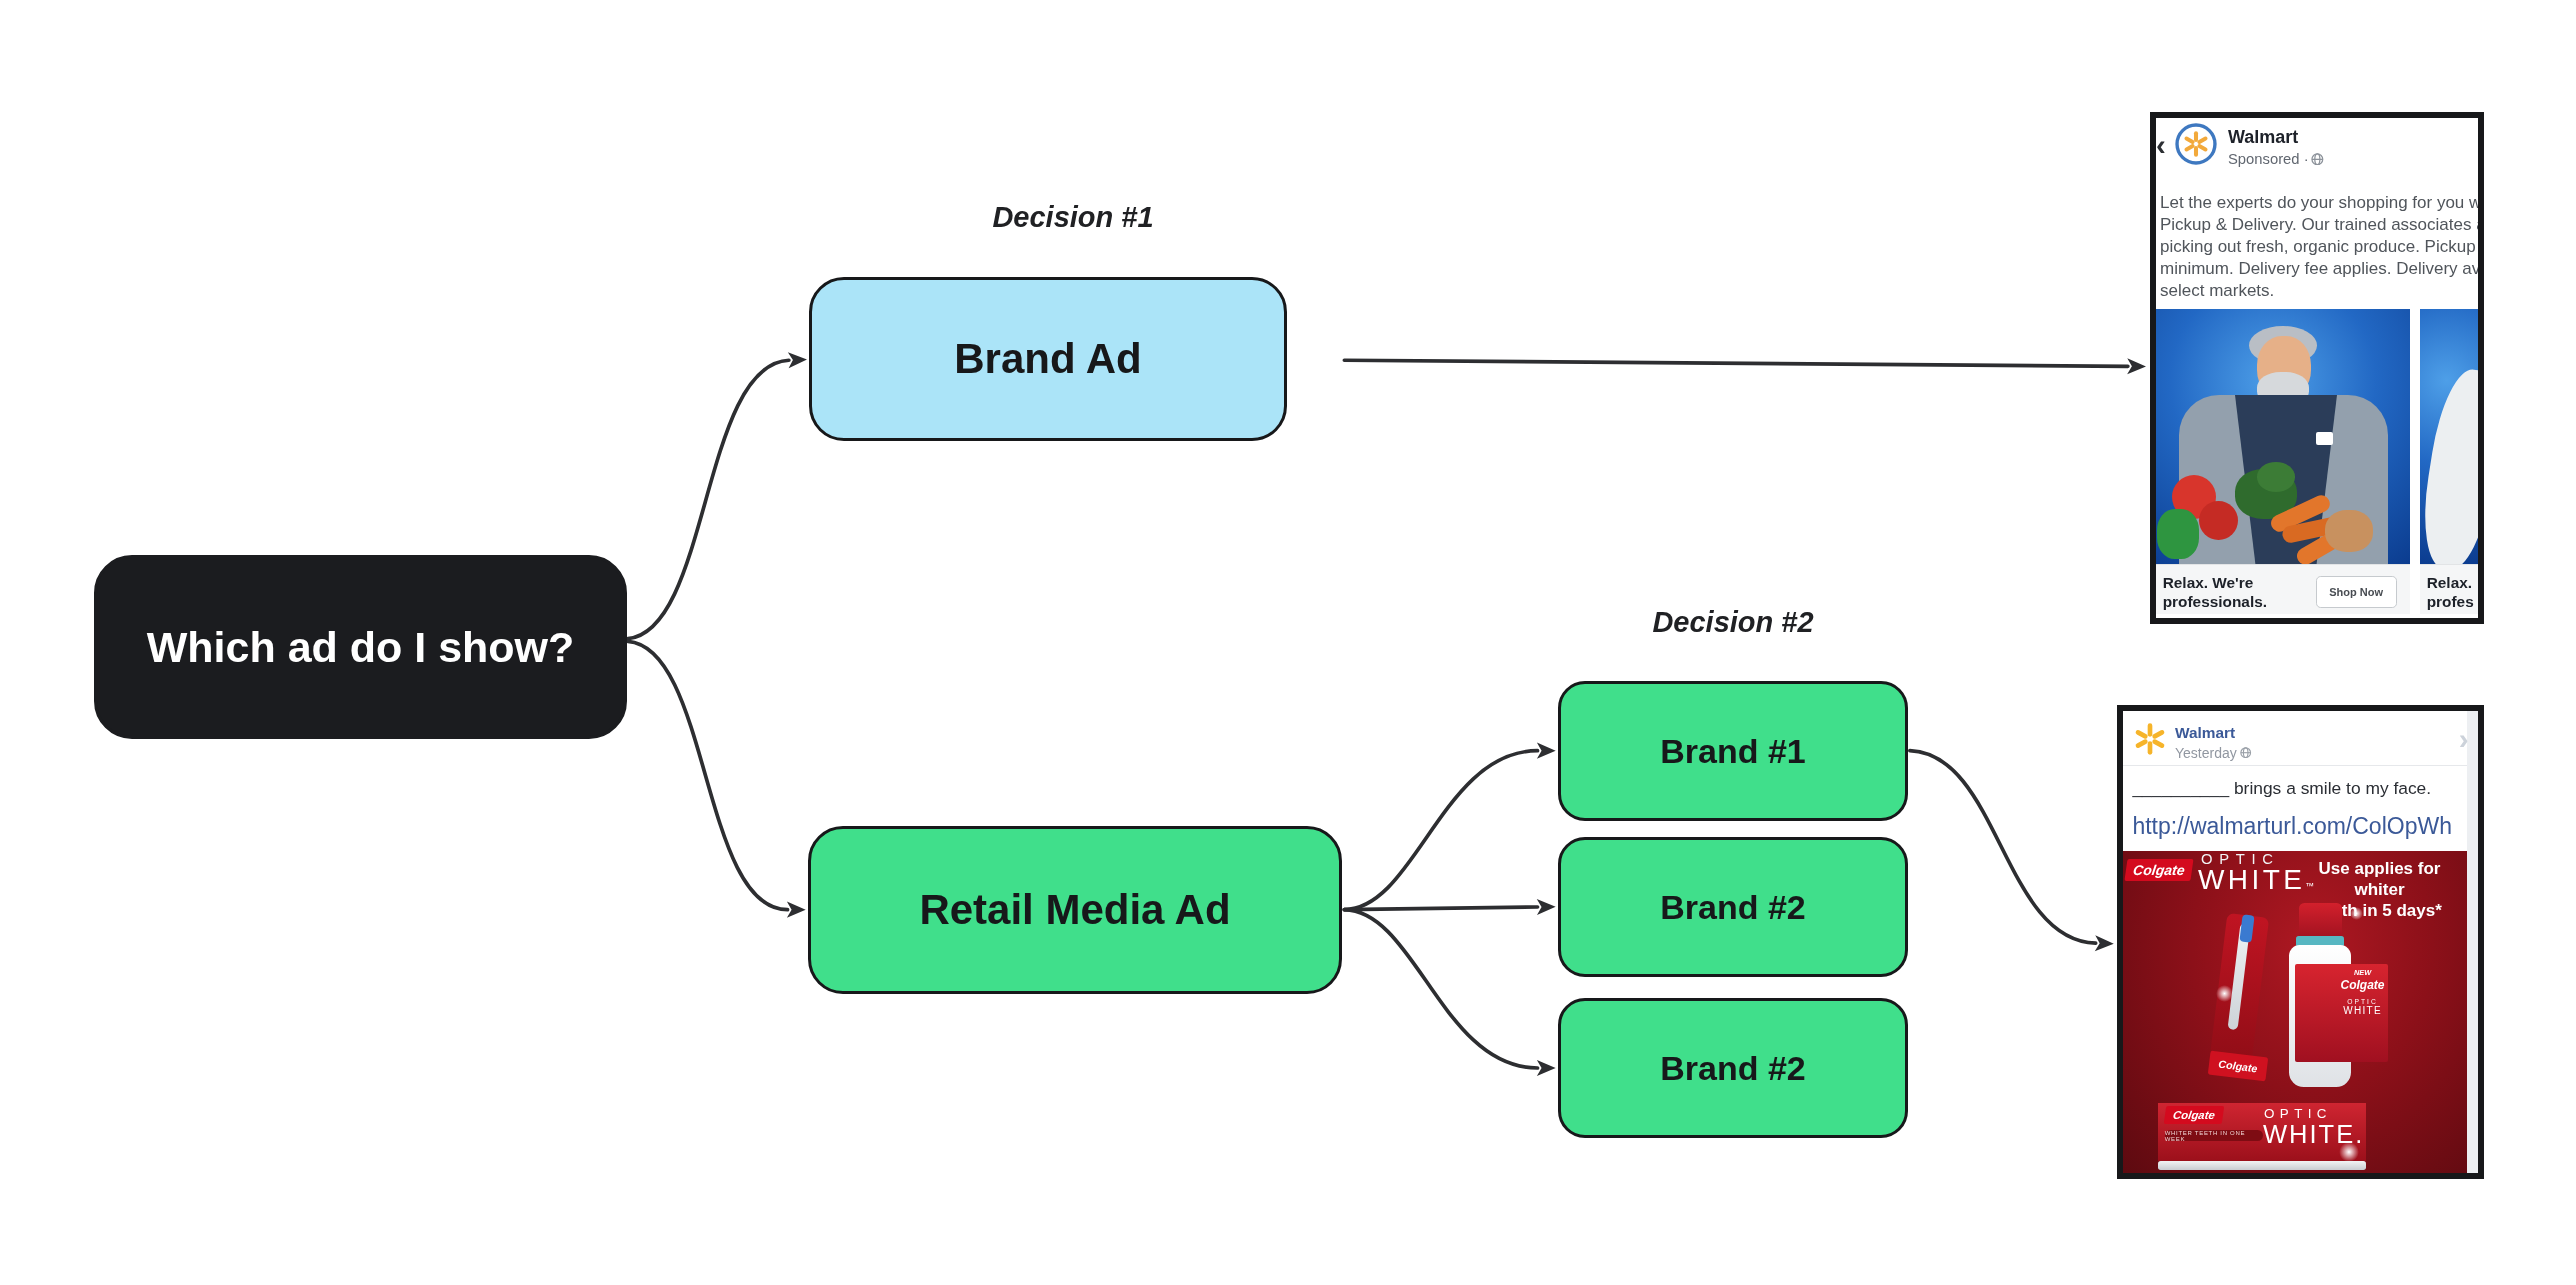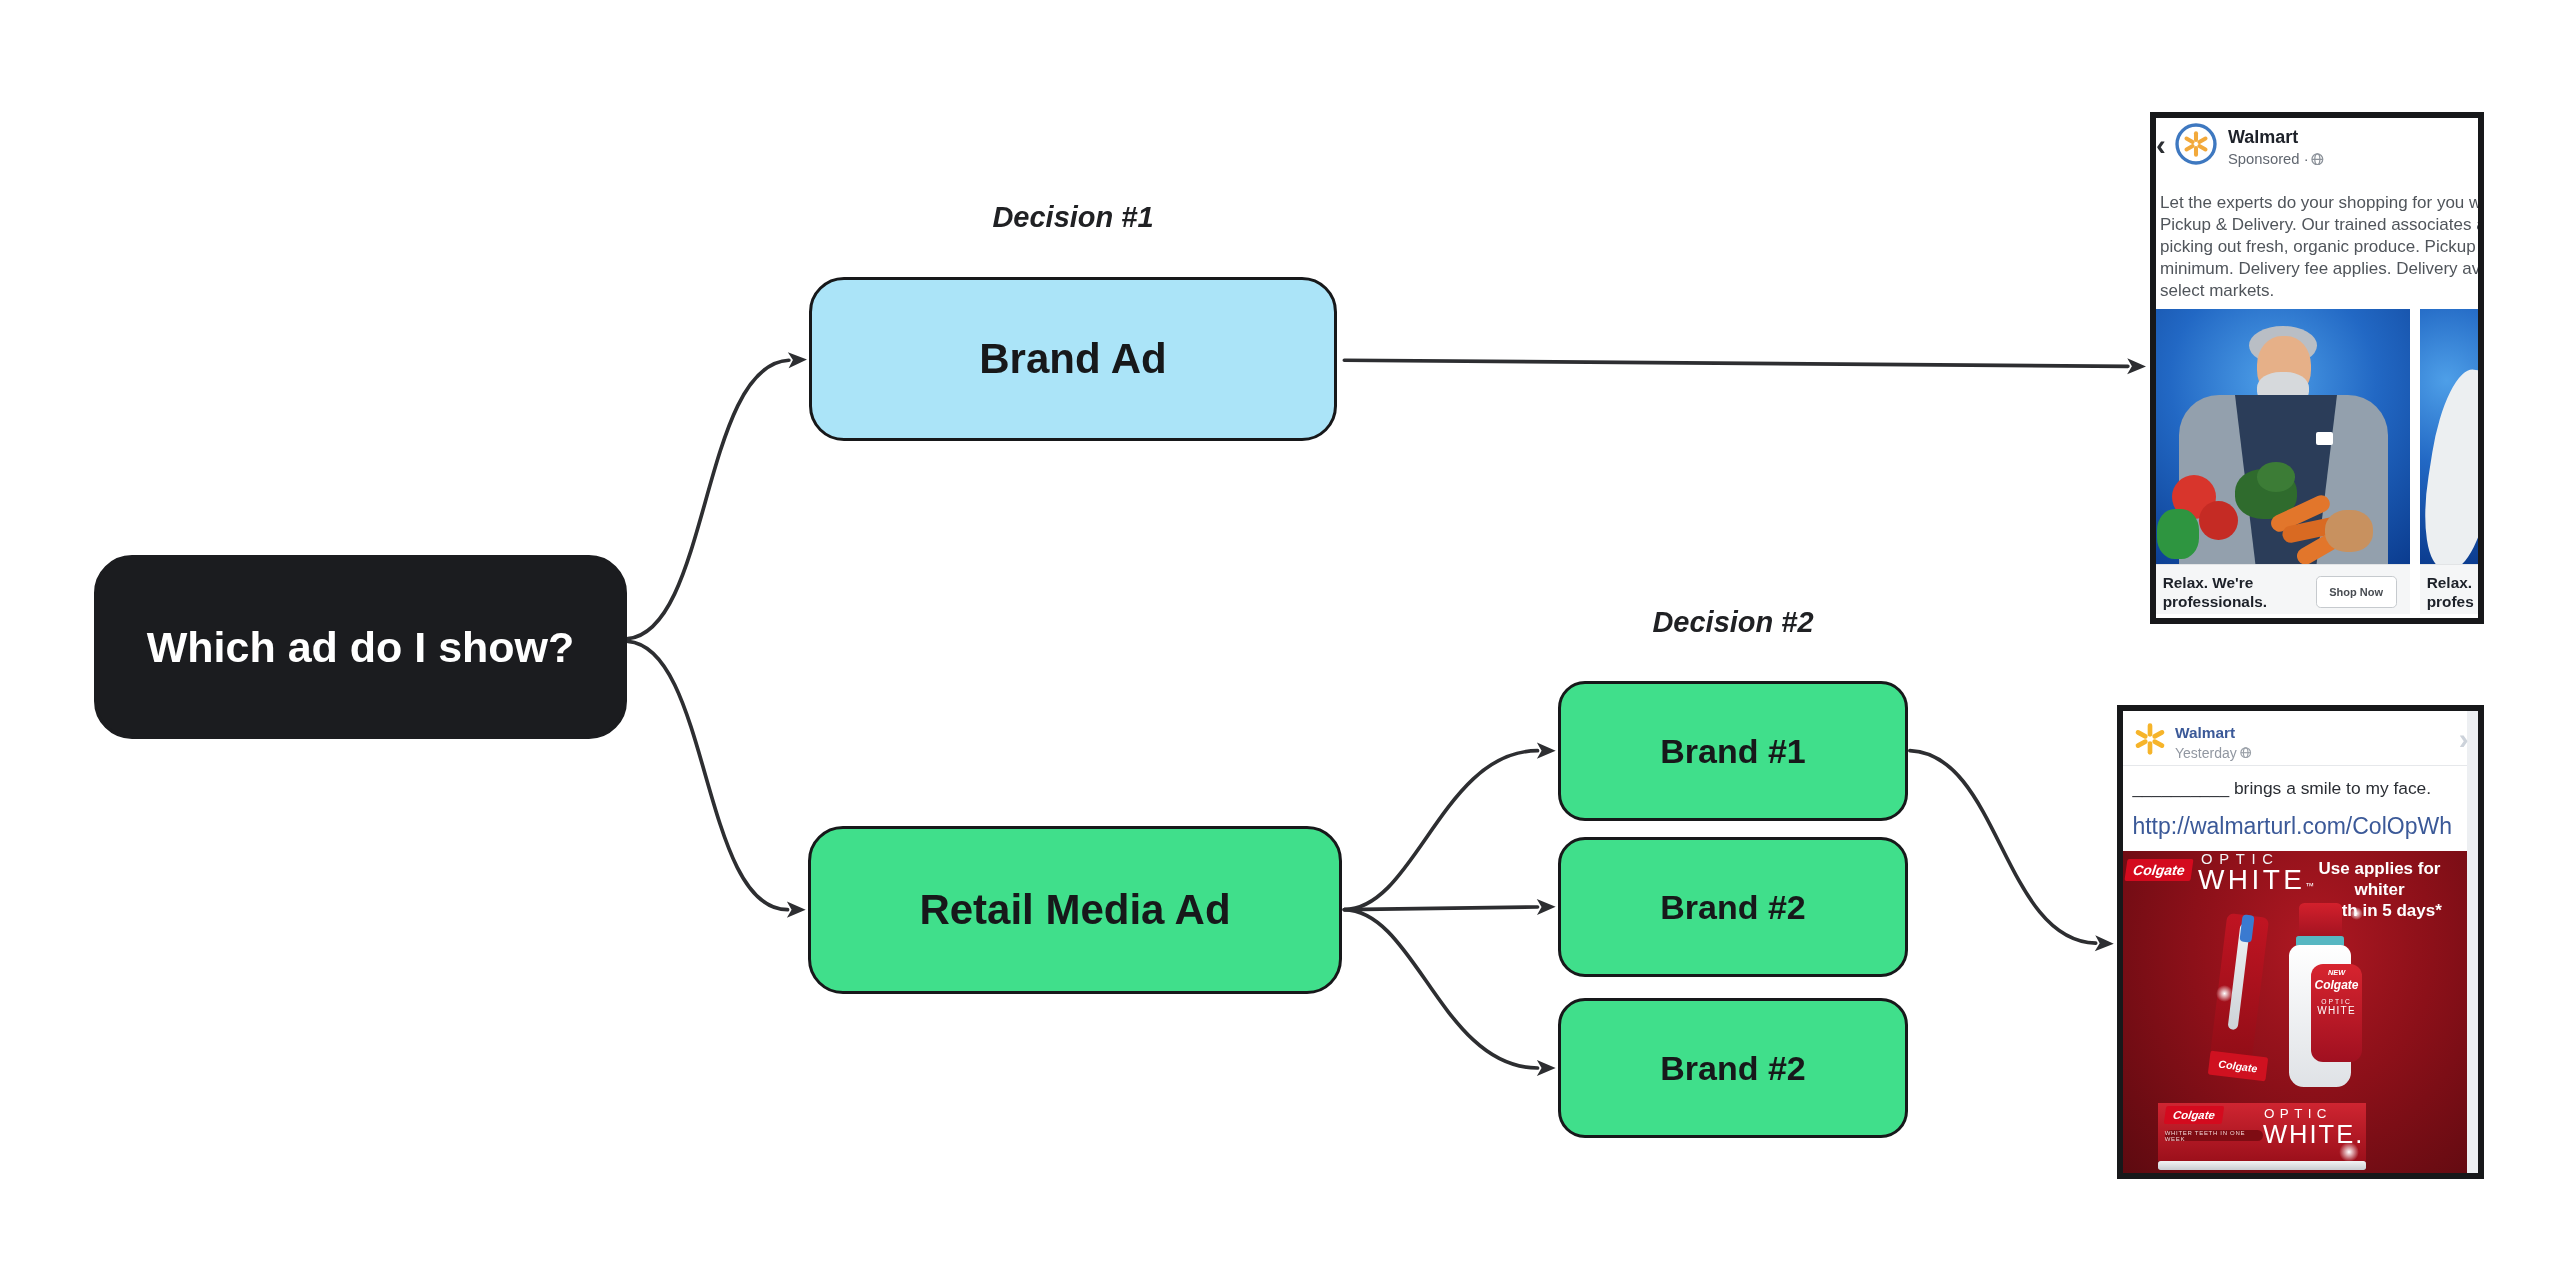--- a/index.html
+++ b/index.html
@@ -6,21 +6,21 @@
   .canvas{position:relative;width:2576px;height:1286px;background:#ffffff;overflow:hidden;
           font-family:"Liberation Sans", sans-serif;}
   .arrows{position:absolute;left:0;top:0;width:2576px;height:1286px;pointer-events:none;}
 
   
   .node{position:absolute;display:flex;align-items:center;justify-content:center;
         font-weight:bold;color:#17181a;border:3.4px solid #17181a;box-sizing:border-box;
         text-align:center;}
   .node-root{left:94px;top:555px;width:533px;height:184px;border-radius:38px;
              background:#1b1c1f;border-color:#1b1c1f;color:#ffffff;font-size:43px;}
-  .node-brand-ad{left:809px;top:277px;width:528px;height:164px;border-radius:35px;
+  .node-brand-ad{left:809px;top:277px;width:478px;height:164px;border-radius:35px;
                  background:#abe4f8;font-size:42px;}
   .node-retail{left:808px;top:826px;width:534px;height:168px;border-radius:35px;
                background:#40df8b;font-size:42px;}
   .node-sm{left:1558px;width:350px;height:140px;border-radius:27px;background:#40df8b;font-size:34px;}
   .node-b1{top:681px;} .node-b2{top:837px;} .node-b3{top:998px;}
 
   .decision{position:absolute;transform:translateX(-50%);font-size:29px;font-weight:bold;
             font-style:italic;color:#202124;white-space:nowrap;}
   .decision-1{left:1073px;top:201px;} .decision-2{left:1733px;top:606px;}
 
@@ -94,22 +94,22 @@
                 background:linear-gradient(180deg,#eef1f3,#cdd3d8);}
   .brush-head{left:118px;top:64px;width:12px;height:27px;border-radius:4px;transform:rotate(7deg);background:#3a7ad0;}
   .brush-tag{left:86px;top:203px;width:58px;height:24px;background:#cf1120;transform:rotate(7deg);
              border-radius:2.7px;display:flex;align-items:center;justify-content:center;
              color:#fff;font-style:italic;font-weight:bold;font-size:10.7px;}
   .mw-cap{left:176px;top:52px;width:43px;height:36px;border-radius:5.4px 5.4px 2.7px 2.7px;
           background:linear-gradient(180deg,#d3202c,#9f1220);}
   .mw-band{left:173px;top:85px;width:48px;height:10.7px;border-radius:2.7px;background:#57b7c2;}
   .mw-body{left:166px;top:94px;width:62px;height:142px;border-radius:10.7px 10.7px 14.8px 14.8px;
            background:linear-gradient(180deg,#ffffff,#dfe2e6);}
-  .mw-label{left:188px;top:113px;width:51px;height:98px;border-radius:12px;
-            background:linear-gradient(180deg,#d7242f,#a01020);color:#fff;text-align:center;}
+  .mw-label{left:172px;top:113px;width:51px;height:98px;border-radius:2px;
+            background:linear-gradient(180deg,#d7242f,#a01020);color:#fff;text-align:center;padding-left:42px;}
   .mw-new{display:block;margin-top:4px;font-size:7.4px;font-style:italic;font-weight:bold;}
   .mw-brand{display:block;margin-top:1.3px;font-size:12px;font-style:italic;font-weight:bold;}
   .mw-l1{display:block;margin-top:5.4px;font-size:6.7px;letter-spacing:2px;}
   .mw-l2{display:block;margin-top:0.7px;font-size:10px;letter-spacing:1.3px;}
   .podium{left:35px;top:252px;width:208px;height:58px;
           background:linear-gradient(180deg,#cf2531,#9c101b);}
   .pod-chip{position:absolute;left:6.7px;top:3.4px;width:58px;height:18px;background:#d40a1e;
             transform:skewX(-8deg);border-radius:2px;display:flex;align-items:center;justify-content:center;
             color:#fff;font-style:italic;font-weight:bold;font-size:11.4px;}
   .pod-pill{position:absolute;left:6.7px;top:27px;width:98px;height:11.4px;background:#7e0c13;border-radius:6px;

